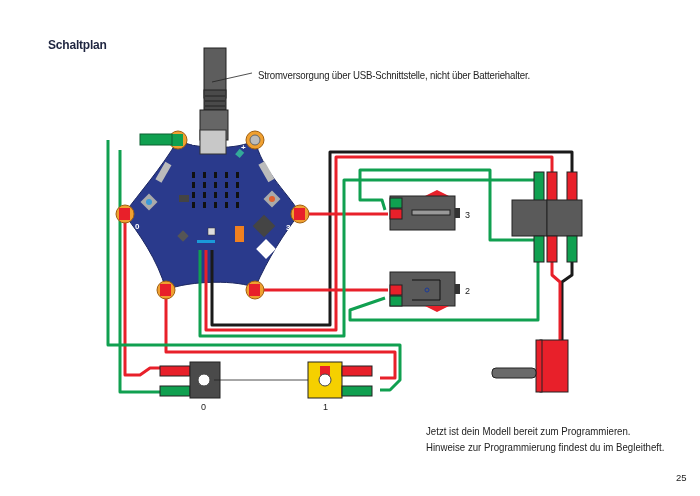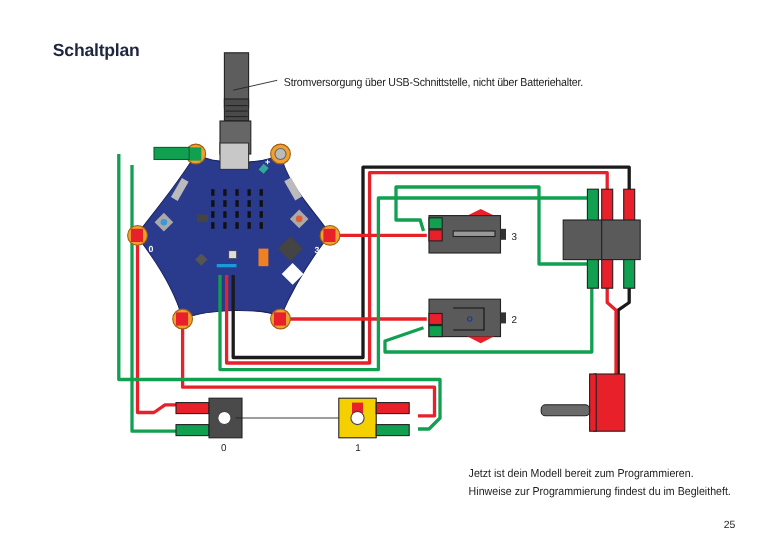--- a/index.html
+++ b/index.html
@@ -1,24 +1,24 @@
 <!DOCTYPE html>
 <html><head>
 <meta charset="utf-8">
 <style>
   html, body { margin: 0; padding: 0; background: #ffffff; }
   body { width: 700px; height: 496px; position: relative; overflow: hidden;
          font-family: "Liberation Sans", sans-serif; }
-  .title { position: absolute; left: 48px; top: 38px; font-size: 16px; font-weight: bold;
+  .title { position: absolute; left: 48px; top: 38px; font-size: 12px; font-weight: bold;
            color: #1e2540; letter-spacing: -0.2px; }
   .note { position: absolute; left: 258px; top: 69px; font-size: 10.5px; color: #222;
           letter-spacing: -0.2px; transform: scaleX(0.92); transform-origin: left; white-space: nowrap; }
   .foot { position: absolute; left: 426px; top: 423px; font-size: 10.5px; color: #222; line-height: 16px;
           transform: scaleX(0.92); transform-origin: left; white-space: nowrap; }
-  .pagenum { position: absolute; left: 658px; top: 472px; font-size: 9.5px; color: #222; }
+  .pagenum { position: absolute; left: 676px; top: 472px; font-size: 9.5px; color: #222; }
   svg { position: absolute; left: 0; top: 0; }
   .lbl { font-family: "Liberation Sans", sans-serif; font-size: 9px; fill: #222; }
   .plbl { font-family: "Liberation Sans", sans-serif; font-size: 8px; font-weight: bold; fill: #fff; }
 </style>
 </head>
 <body>
 
 <div class="title">Schaltplan</div>
 <div class="note">Stromversorgung über USB-Schnittstelle, nicht über Batteriehalter.</div>
 <div class="foot">

